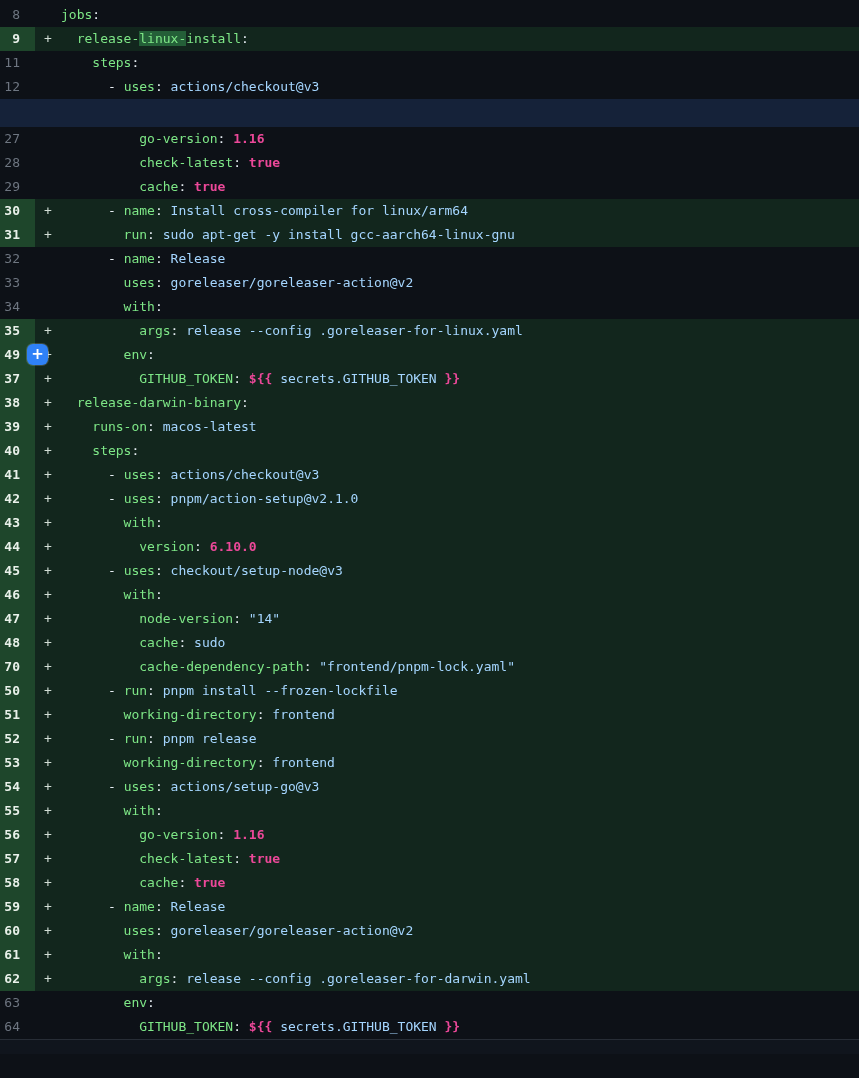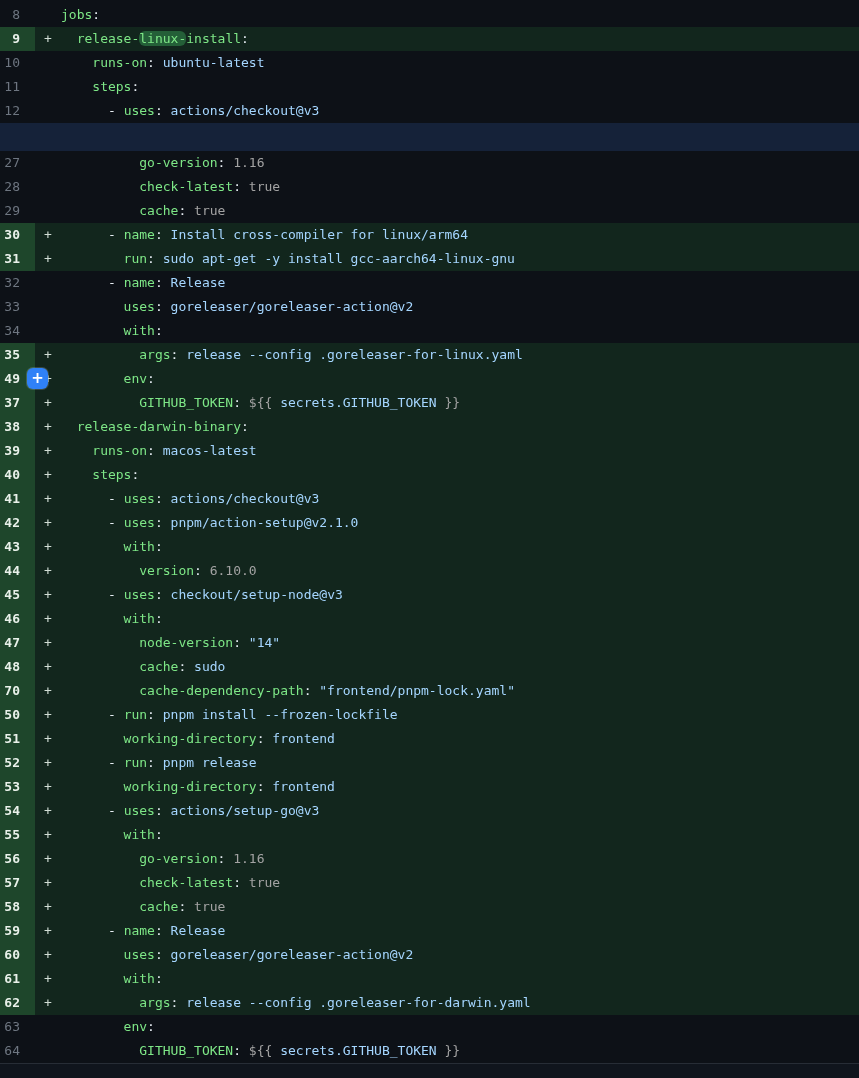--- a/index.html
+++ b/index.html
@@ -19,41 +19,40 @@
     color:#6e7681;user-select:none;
   }
   .line-main{flex:1;display:flex;min-width:0;}
   .marker{flex:none;width:26px;text-align:center;color:#d2ded6;}
   .code{flex:1;}
   .row.added .num{background:#1e462b;color:#e9f1ea;font-weight:bold;}
   .row.added .line-main{background:#12261d;}
   .seg-key{color:#7ee787;}
   .seg-pun{color:#e6edf3;}
   .seg-str{color:#a5d6ff;}
-  .seg-const{color:#a3a3a3;}
-  .seg-hl{background:#245f38;border-radius:6px;}
+  .seg-const{color:#ec4899;font-weight:bold;}
+  .seg-hl{background:#245f38;border-radius:0;}
   .expander{height:28px;background:#152239;cursor:pointer;}
   .comment-btn{
     position:absolute;left:27px;top:1px;
     width:21px;height:21px;
     background:#2f81f7;border-radius:6px;
     box-shadow:0 0 0 1px rgba(240,246,252,.18);
     color:#ffffff;font-family:"DejaVu Sans","Liberation Sans",sans-serif;
     font-size:15px;font-weight:bold;line-height:21px;text-align:center;
     z-index:2;cursor:pointer;
   }
   #bottom-strip{height:14px;background:#10151d;border-top:1px solid #272d36;}
 </style>
 </head>
 <body>
 
 <div id="diff-table">
     <div class="row context"><div class="num">8</div><div class="line-main"><div class="marker"></div><div class="code"><span class="seg-key">jobs</span><span class="seg-pun">:</span></div></div></div>
     <div class="row added"><div class="num">9</div><div class="line-main"><div class="marker">+</div><div class="code"><span class="seg-key">  release-</span><span class="seg-key seg-hl">linux-</span><span class="seg-key">install</span><span class="seg-pun">:</span></div></div></div>
-    <div class="row context"><div class="num">10</div><div class="line-main"><div class="marker"></div><div class="code"><span class="seg-key">    runs-on</span><span class="seg-pun">: </span><span class="seg-str">ubuntu-latest</span></div></div></div>
     <div class="row context"><div class="num">11</div><div class="line-main"><div class="marker"></div><div class="code"><span class="seg-key">    steps</span><span class="seg-pun">:</span></div></div></div>
     <div class="row context"><div class="num">12</div><div class="line-main"><div class="marker"></div><div class="code"><span class="seg-pun">      - </span><span class="seg-key">uses</span><span class="seg-pun">: </span><span class="seg-str">actions/checkout@v3</span></div></div></div>
     <div class="expander"></div>
     <div class="row context"><div class="num">27</div><div class="line-main"><div class="marker"></div><div class="code"><span class="seg-key">          go-version</span><span class="seg-pun">: </span><span class="seg-const">1.16</span></div></div></div>
     <div class="row context"><div class="num">28</div><div class="line-main"><div class="marker"></div><div class="code"><span class="seg-key">          check-latest</span><span class="seg-pun">: </span><span class="seg-const">true</span></div></div></div>
     <div class="row context"><div class="num">29</div><div class="line-main"><div class="marker"></div><div class="code"><span class="seg-key">          cache</span><span class="seg-pun">: </span><span class="seg-const">true</span></div></div></div>
     <div class="row added"><div class="num">30</div><div class="line-main"><div class="marker">+</div><div class="code"><span class="seg-pun">      - </span><span class="seg-key">name</span><span class="seg-pun">: </span><span class="seg-str">Install cross-compiler for linux/arm64</span></div></div></div>
     <div class="row added"><div class="num">31</div><div class="line-main"><div class="marker">+</div><div class="code"><span class="seg-key">        run</span><span class="seg-pun">: </span><span class="seg-str">sudo apt-get -y install gcc-aarch64-linux-gnu</span></div></div></div>
     <div class="row context"><div class="num">32</div><div class="line-main"><div class="marker"></div><div class="code"><span class="seg-pun">      - </span><span class="seg-key">name</span><span class="seg-pun">: </span><span class="seg-str">Release</span></div></div></div>
     <div class="row context"><div class="num">33</div><div class="line-main"><div class="marker"></div><div class="code"><span class="seg-key">        uses</span><span class="seg-pun">: </span><span class="seg-str">goreleaser/goreleaser-action@v2</span></div></div></div>

